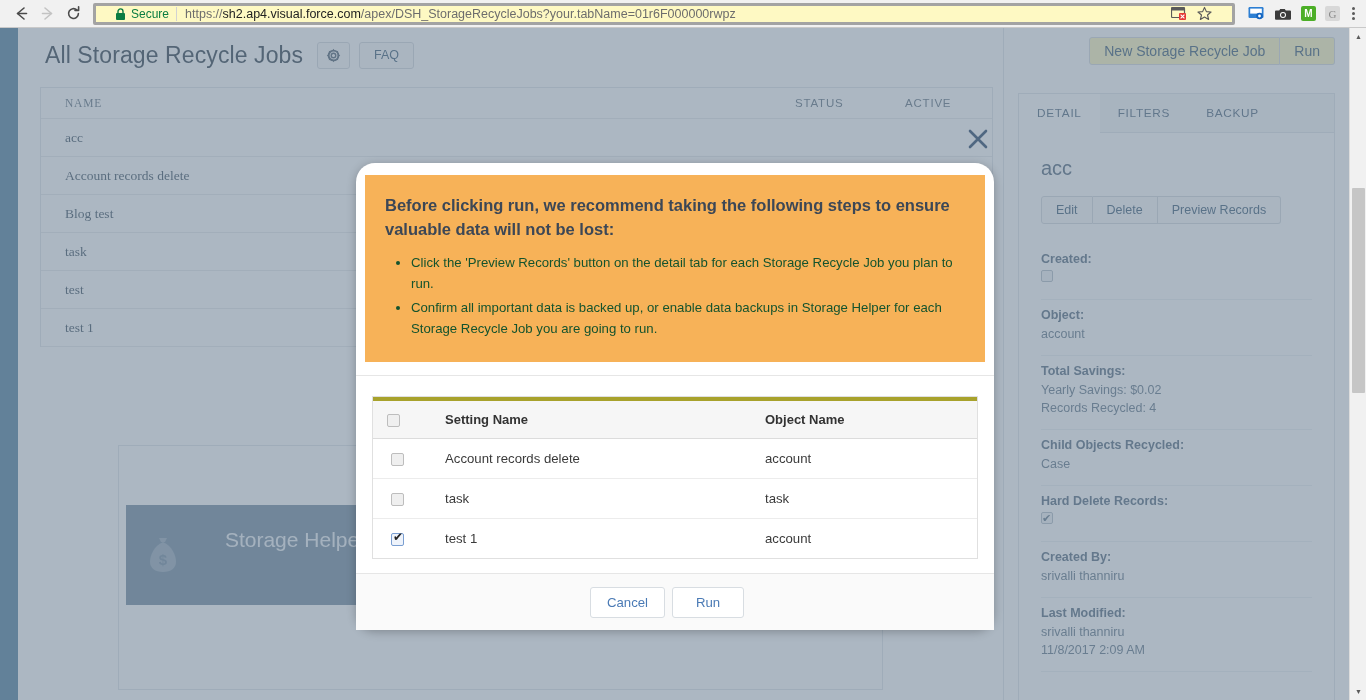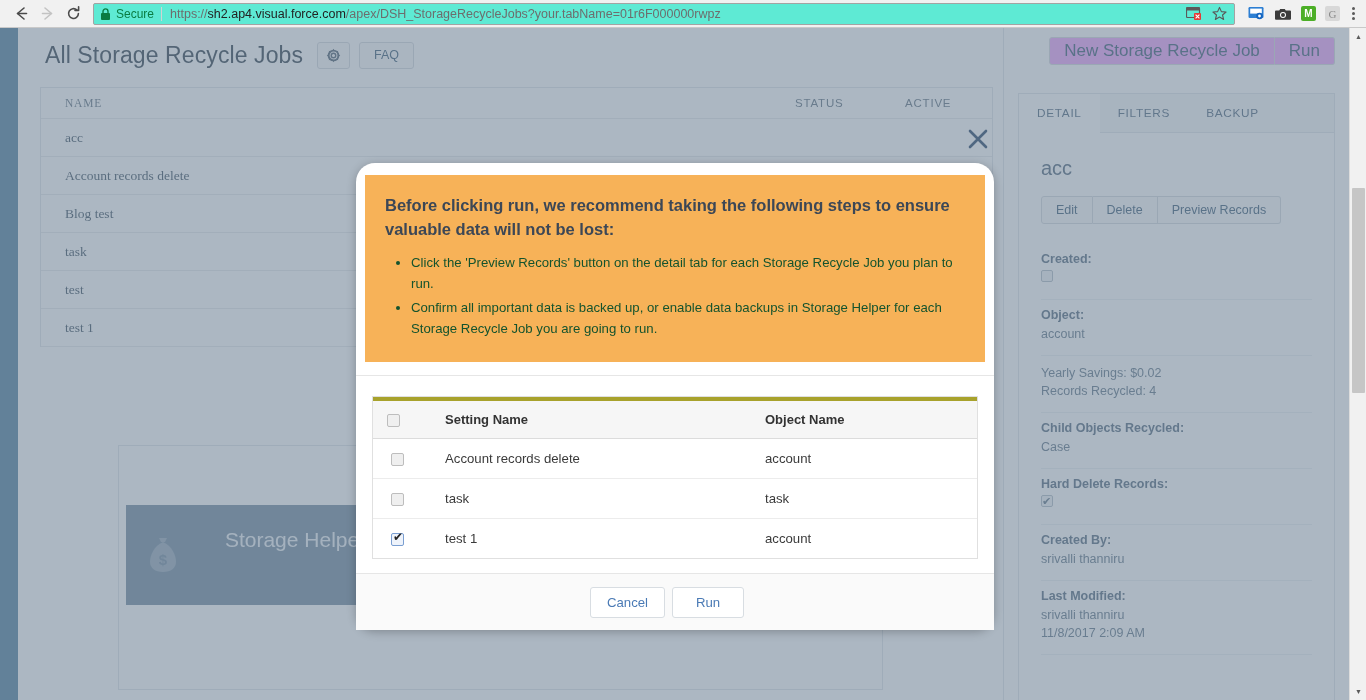--- a/index.html
+++ b/index.html
@@ -25,25 +25,25 @@
     font-size: 17px; color: #5a5a5a;
     flex: 0 0 auto;
   }
   .nav-btn.disabled { color: #c3c3c3; }
   .nav-btn svg { display: block; }
 
   .omnibox {
     flex: 1 1 auto;
     height: 22px;
     margin: 0 6px 0 7px;
-    background: #5eead4;
-    border: 1px solid #a3a3a3;
+    background: #fef9c3;
+    border: 3px solid #a3a3a3;
     border-radius: 2px;
     display: flex; align-items: center;
-    padding: 0 6px;
+    padding: 0 19px;
     overflow: hidden;
   }
   .lock-icon { width: 11px; height: 13px; flex: 0 0 auto; margin-right: 5px; }
   .secure-label {
     color: #0a7c42; font-size: 12px; white-space: nowrap;
     margin-right: 7px;
   }
   .url-divider {
     width: 1px; height: 14px; background: #d2d2d2; margin-right: 8px;
     flex: 0 0 auto;
@@ -168,23 +168,23 @@
     position: absolute; left: 1003px; top: 0; width: 346px; height: 672px;
     background: #fff;
     border-left: 1px solid #e3e7ea;
   }
   .right-top-btns {
     display: flex; justify-content: flex-end; align-items: center;
     padding: 9px 14px 0 0; gap: 0;
   }
   .top-btn {
     height: 28px; padding: 0 14px;
-    border: 1px solid #d7dce1; background: #f0abfc;
-    display: flex; align-items: center; justify-content: center;
-    font-size: 17px; color: #48667f;
+    border: 1px solid #d7dce1; background: #fef9c3;
+    display: flex; align-items: center; justify-content: center;
+    font-size: 14px; color: #48667f;
   }
   .top-btn:first-child { border-radius: 3px 0 0 3px; }
   .top-btn:last-child { border-radius: 0 3px 3px 0; border-left: none; }
   .detail-card {
     margin: 28px 14px 0 14px;
     border: 1px solid #e3e7ea;
     height: 620px;
   }
   .tabs { display: flex; border-bottom: 1px solid #e3e7ea; background: #f7f8f9; }
   .tab {
@@ -491,20 +491,21 @@
         <div class="field-list">
           <div class="field">
             <div class="field-label">Created:</div>
             <div class="field-value"><span class="field-cb"></span></div>
           </div>
           <div class="field">
             <div class="field-label">Object:</div>
             <div class="field-value">account</div>
           </div>
           <div class="field">
+            <div class="field-label">Total Savings:</div>
             <div class="field-value" style="white-space:pre-line">Yearly Savings: $0.02
 Records Recycled: 4</div>
           </div>
           <div class="field">
             <div class="field-label">Child Objects Recycled:</div>
             <div class="field-value">Case</div>
           </div>
           <div class="field">
             <div class="field-label">Hard Delete Records:</div>
             <div class="field-value"><span class="field-cb checked"></span></div>

